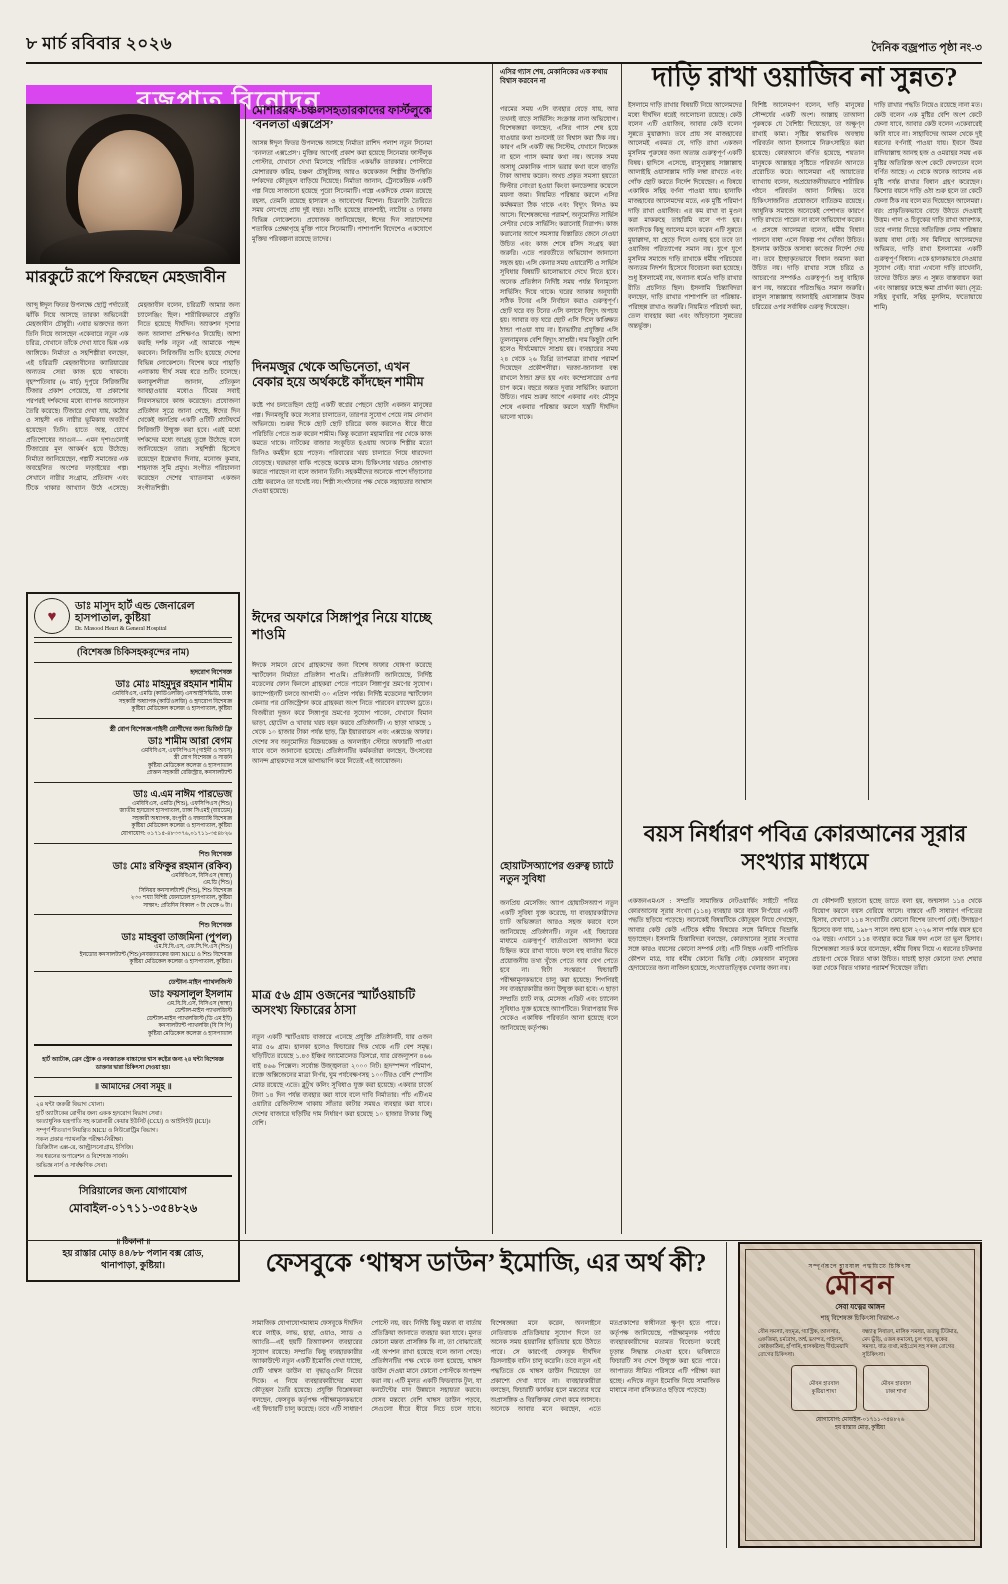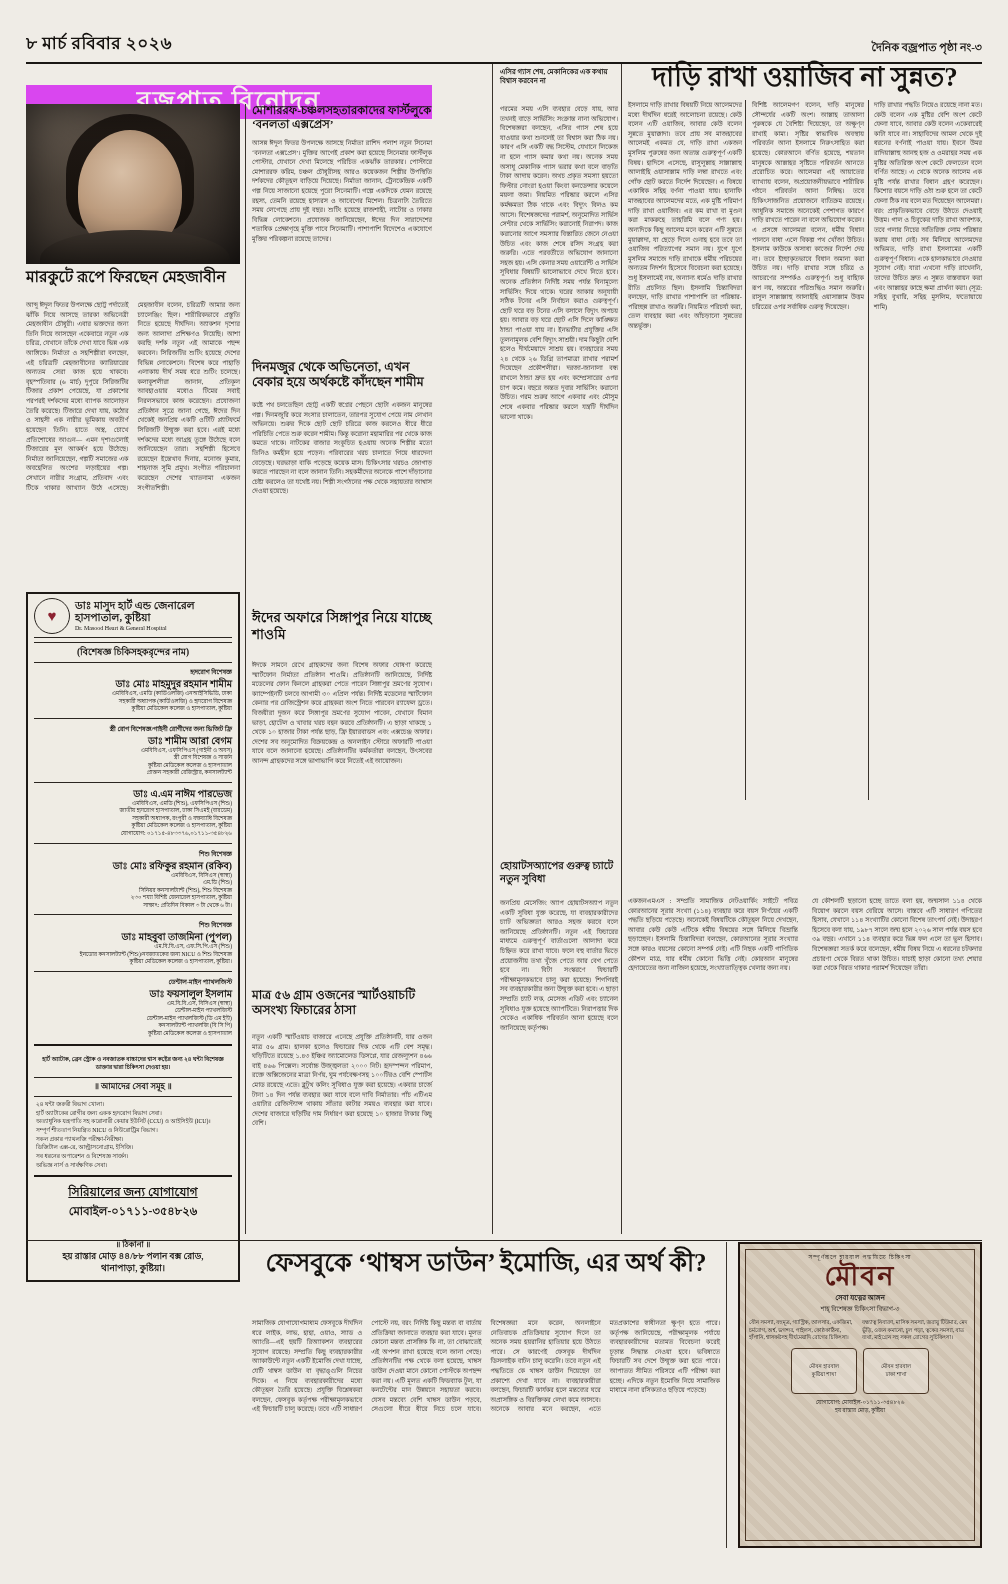--- a/index.html
+++ b/index.html
@@ -129,21 +129,21 @@
   }
   .doc{margin-top:4px;text-align:right;}
   .doc .dept{font-size:6.2px;font-weight:bold;}
   .doc .name{font-size:9.6px;font-weight:bold;line-height:1.25;}
   .doc .deg{font-size:5.6px;line-height:1.35;}
   .ad-services-h{
     margin-top:5px;text-align:center;font-size:8.4px;font-weight:bold;
     border-top:1px solid #2a2520;border-bottom:1px solid #2a2520;padding:2px 0;
   }
   .ad-services{font-size:5.8px;line-height:1.5;padding:3px 2px 0 2px;}
-  .ad-contact-h{text-align:center;font-size:12px;font-weight:bold;margin-top:4px;text-decoration:underline;}
+  .ad-contact-h{text-align:center;font-size:10px;font-weight:bold;margin-top:4px;}
   .ad-phone{text-align:center;font-size:11.5px;font-weight:bold;}
   .ad-addr-h{text-align:center;font-size:8px;font-weight:bold;margin-top:16px;}
   .ad-addr{text-align:center;font-size:9px;font-weight:bold;line-height:1.3;}
 
   
   .fb-hl{
     position:absolute;left:252px;top:1248px;width:468px;
     font-size:25px;font-weight:bold;text-align:center;line-height:1.2;
   }
   .fb-body{
@@ -151,21 +151,21 @@
     column-count:4;column-gap:9px;
   }
 
   
   .ad2{
     position:absolute;left:738px;top:1242px;width:244px;height:306px;
     border:2px solid #20150f;background:#d8cdbd;
     box-sizing:border-box;padding:5px;
     background-image:repeating-linear-gradient(45deg,rgba(120,90,60,.08) 0 6px,rgba(0,0,0,0) 6px 12px);
   }
-  .ad2-inner{border:1px solid #4a3524;height:100%;box-sizing:border-box;padding:3px;text-align:center;}
+  .ad2-inner{border:1px solid #4a3524;height:100%;box-sizing:border-box;padding:12px;text-align:center;}
   .ad2-top{font-size:5.6px;letter-spacing:1px;}
   .ad2-title{font-size:27px;font-weight:bold;color:#5a1a14;line-height:1.1;letter-spacing:2px;}
   .ad2-sub{font-size:7px;font-weight:bold;}
   .ad2-sub2{font-size:6.4px;}
   .ad2-cols{display:flex;gap:4px;margin-top:4px;text-align:left;}
   .ad2-col{flex:1;font-size:5.4px;line-height:1.45;}
   .ad2-badges{display:flex;gap:6px;justify-content:center;margin-top:6px;}
   .ad2-badge{
     width:66px;height:46px;border:1px solid #4a3524;border-radius:4px;
     font-size:5.4px;display:flex;align-items:center;justify-content:center;text-align:center;
@@ -214,20 +214,21 @@
   <div class="c3-top">এসির গ্যাস শেষ, মেকানিকের এক কথায় বিশ্বাস করবেন না</div>
   <div class="c3-body col-text">গরমের সময় এসি ব্যবহার বেড়ে যায়, আর তখনই বাড়ে সার্ভিসিং সংক্রান্ত নানা অভিযোগ। বিশেষজ্ঞরা বলছেন, এসির গ্যাস শেষ হয়ে যাওয়ার কথা শুনলেই তা বিশ্বাস করা ঠিক নয়। কারণ এসি একটি বদ্ধ সিস্টেম, যেখানে লিকেজ না হলে গ্যাস কমার কথা নয়। অনেক সময় অসাধু মেকানিক গ্যাস ভরার কথা বলে বাড়তি টাকা আদায় করেন। অথচ প্রকৃত সমস্যা হয়তো ফিল্টার নোংরা হওয়া কিংবা কনডেন্সার কয়েলে ময়লা জমা। নিয়মিত পরিষ্কার করলে এসির কর্মক্ষমতা ঠিক থাকে এবং বিদ্যুৎ বিলও কম আসে। বিশেষজ্ঞদের পরামর্শ, অনুমোদিত সার্ভিস সেন্টার থেকে সার্ভিসিং করানোই নিরাপদ। কাজ করানোর আগে সমস্যার বিস্তারিত জেনে নেওয়া উচিত এবং কাজ শেষে রসিদ সংগ্রহ করা জরুরি। এতে পরবর্তীতে অভিযোগ জানানো সহজ হয়। এসি কেনার সময় ওয়ারেন্টি ও সার্ভিস সুবিধার বিষয়টি ভালোভাবে দেখে নিতে হবে। অনেক প্রতিষ্ঠান নির্দিষ্ট সময় পর্যন্ত বিনামূল্যে সার্ভিসিং দিয়ে থাকে। ঘরের আকার অনুযায়ী সঠিক টনের এসি নির্বাচন করাও গুরুত্বপূর্ণ। ছোট ঘরে বড় টনের এসি বসালে বিদ্যুৎ অপচয় হয়। আবার বড় ঘরে ছোট এসি দিলে কাঙ্ক্ষিত ঠান্ডা পাওয়া যায় না। ইনভার্টার প্রযুক্তির এসি তুলনামূলক বেশি বিদ্যুৎ সাশ্রয়ী। দাম কিছুটা বেশি হলেও দীর্ঘমেয়াদে সাশ্রয় হয়। ব্যবহারের সময় ২৪ থেকে ২৬ ডিগ্রি তাপমাত্রা রাখার পরামর্শ দিয়েছেন প্রকৌশলীরা। দরজা-জানালা বন্ধ রাখলে ঠান্ডা দ্রুত হয় এবং কম্প্রেসারের ওপর চাপ কমে। বছরে অন্তত দুবার সার্ভিসিং করানো উচিত। গরম শুরুর আগে একবার এবং মৌসুম শেষে একবার পরিষ্কার করলে যন্ত্রটি দীর্ঘদিন ভালো থাকে।</div>
   <div class="c3-hl2">হোয়াটসঅ্যাপের গুরুত্ব চ্যাটে নতুন সুবিধা</div>
   <div class="c3-body2 col-text">জনপ্রিয় মেসেজিং অ্যাপ হোয়াটসঅ্যাপ নতুন একটি সুবিধা যুক্ত করেছে, যা ব্যবহারকারীদের চ্যাট অভিজ্ঞতা আরও সহজ করবে বলে জানিয়েছে প্রতিষ্ঠানটি। নতুন এই ফিচারের মাধ্যমে গুরুত্বপূর্ণ বার্তাগুলো আলাদা করে চিহ্নিত করে রাখা যাবে। ফলে বহু বার্তার ভিড়ে প্রয়োজনীয় তথ্য খুঁজে পেতে আর বেগ পেতে হবে না। বিটা সংস্করণে ফিচারটি পরীক্ষামূলকভাবে চালু করা হয়েছে। শিগগিরই সব ব্যবহারকারীর জন্য উন্মুক্ত করা হবে। এ ছাড়া সম্প্রতি চ্যাট লক, মেসেজ এডিট এবং চ্যানেল সুবিধাও যুক্ত হয়েছে অ্যাপটিতে। নিরাপত্তার দিক থেকেও একাধিক পরিবর্তন আনা হয়েছে বলে জানিয়েছে কর্তৃপক্ষ।</div>
 
   <div class="big-hl">দাড়ি রাখা ওয়াজিব না সুন্নত?</div>
   <div class="c4-body col-text">ইসলামে দাড়ি রাখার বিষয়টি নিয়ে আলেমদের মধ্যে দীর্ঘদিন ধরেই আলোচনা রয়েছে। কেউ বলেন এটি ওয়াজিব, আবার কেউ বলেন সুন্নতে মুয়াক্কাদা। তবে প্রায় সব মাজহাবের আলেমই একমত যে, দাড়ি রাখা একজন মুসলিম পুরুষের জন্য অত্যন্ত গুরুত্বপূর্ণ একটি বিষয়। হাদিসে এসেছে, রাসুলুল্লাহ সাল্লাল্লাহু আলাইহি ওয়াসাল্লাম দাড়ি লম্বা রাখতে এবং গোঁফ ছোট করতে নির্দেশ দিয়েছেন। এ বিষয়ে একাধিক সহিহ বর্ণনা পাওয়া যায়। হানাফি মাজহাবের আলেমদের মতে, এক মুষ্টি পরিমাণ দাড়ি রাখা ওয়াজিব। এর কম রাখা বা মুণ্ডন করা মাকরুহে তাহরিমি বলে গণ্য হয়। অন্যদিকে কিছু আলেম মনে করেন এটি সুন্নতে মুয়াক্কাদা, যা ছেড়ে দিলে গুনাহ হবে তবে তা ওয়াজিব পরিত্যাগের সমান নয়। যুগে যুগে মুসলিম সমাজে দাড়ি রাখাকে ধর্মীয় পরিচয়ের অন্যতম নিদর্শন হিসেবে বিবেচনা করা হয়েছে। শুধু ইসলামেই নয়, অন্যান্য ধর্মেও দাড়ি রাখার রীতি প্রচলিত ছিল। ইসলামি চিন্তাবিদরা বলছেন, দাড়ি রাখার পাশাপাশি তা পরিষ্কার-পরিচ্ছন্ন রাখাও জরুরি। নিয়মিত পরিচর্যা করা, তেল ব্যবহার করা এবং আঁচড়ানো সুন্নতের অন্তর্ভুক্ত।</div>
   <div class="c5-body col-text">বিশিষ্ট আলেমগণ বলেন, দাড়ি মানুষের সৌন্দর্যের একটি অংশ। আল্লাহ তাআলা পুরুষকে যে বৈশিষ্ট্য দিয়েছেন, তা অক্ষুণ্ন রাখাই কাম্য। সৃষ্টির স্বাভাবিক অবস্থায় পরিবর্তন আনা ইসলামে নিরুৎসাহিত করা হয়েছে। কোরআনে বর্ণিত হয়েছে, শয়তান মানুষকে আল্লাহর সৃষ্টিতে পরিবর্তন আনতে প্ররোচিত করে। আলেমরা এই আয়াতের ব্যাখ্যায় বলেন, অপ্রয়োজনীয়ভাবে শারীরিক গঠনে পরিবর্তন আনা নিষিদ্ধ। তবে চিকিৎসাজনিত প্রয়োজনে ব্যতিক্রম রয়েছে। আধুনিক সমাজে অনেকেই পেশাগত কারণে দাড়ি রাখতে পারেন না বলে অভিযোগ করেন। এ প্রসঙ্গে আলেমরা বলেন, ধর্মীয় বিধান পালনে বাধা এলে বিকল্প পথ খোঁজা উচিত। ইসলাম কাউকে অসাধ্য কাজের নির্দেশ দেয় না। তবে ইচ্ছাকৃতভাবে বিধান অমান্য করা উচিত নয়। দাড়ি রাখার সঙ্গে চরিত্র ও আচরণের সম্পর্কও গুরুত্বপূর্ণ। শুধু বাহ্যিক রূপ নয়, অন্তরের পরিশুদ্ধিও সমান জরুরি। রাসুল সাল্লাল্লাহু আলাইহি ওয়াসাল্লাম উত্তম চরিত্রের ওপর সর্বাধিক গুরুত্ব দিয়েছেন।</div>
   <div class="c6-body col-text">দাড়ি রাখার পদ্ধতি নিয়েও রয়েছে নানা মত। কেউ বলেন এক মুষ্টির বেশি অংশ কেটে ফেলা যাবে, আবার কেউ বলেন একেবারেই কাটা যাবে না। সাহাবিদের আমল থেকে দুই ধরনের বর্ণনাই পাওয়া যায়। ইবনে উমর রাদিয়াল্লাহু আনহু হজ ও ওমরাহর সময় এক মুষ্টির অতিরিক্ত অংশ কেটে ফেলতেন বলে বর্ণিত আছে। এ থেকে অনেক আলেম এক মুষ্টি পর্যন্ত রাখার বিধান গ্রহণ করেছেন। কিশোর বয়সে দাড়ি ওঠা শুরু হলে তা কেটে ফেলা ঠিক নয় বলে মত দিয়েছেন আলেমরা। বরং প্রাকৃতিকভাবে বেড়ে উঠতে দেওয়াই উত্তম। গাল ও চিবুকের দাড়ি রাখা আবশ্যক, তবে গলার নিচের অতিরিক্ত লোম পরিষ্কার করায় বাধা নেই। সব মিলিয়ে আলেমদের অভিমত, দাড়ি রাখা ইসলামের একটি গুরুত্বপূর্ণ বিধান। একে হালকাভাবে নেওয়ার সুযোগ নেই। যারা এখনো দাড়ি রাখেননি, তাদের উচিত দ্রুত এ সুন্নত বাস্তবায়ন করা এবং আল্লাহর কাছে ক্ষমা প্রার্থনা করা। (সূত্র: সহিহ বুখারি, সহিহ মুসলিম, ফতোয়ায়ে শামি)</div>
 
+  <div class="big-hl2">বয়স নির্ধারণ পবিত্র কোরআনের সূরার সংখ্যার মাধ্যমে</div>
   <div class="c4-body2 col-text">একজনএমএস : সম্প্রতি সামাজিক নেটওয়ার্কিং সাইটে পবিত্র কোরআনের সূরার সংখ্যা (১১৪) ব্যবহার করে বয়স নির্ণয়ের একটি পদ্ধতি ছড়িয়ে পড়েছে। অনেকেই বিষয়টিকে কৌতূহল নিয়ে দেখছেন, আবার কেউ কেউ এটিকে ধর্মীয় বিষয়ের সঙ্গে মিলিয়ে বিভ্রান্তি ছড়াচ্ছেন। ইসলামি চিন্তাবিদরা বলছেন, কোরআনের সূরার সংখ্যার সঙ্গে কারও বয়সের কোনো সম্পর্ক নেই। এটি নিছক একটি গাণিতিক কৌশল মাত্র, যার ধর্মীয় কোনো ভিত্তি নেই। কোরআন মানুষের হেদায়েতের জন্য নাজিল হয়েছে, সংখ্যাতাত্ত্বিক খেলার জন্য নয়।</div>
   <div class="c5-body2 col-text">যে কৌশলটি ছড়ানো হচ্ছে তাতে বলা হয়, জন্মসাল ১১৪ থেকে বিয়োগ করলে বয়স বেরিয়ে আসে। বাস্তবে এটি সাধারণ গণিতের হিসাব, যেখানে ১১৪ সংখ্যাটির কোনো বিশেষ তাৎপর্য নেই। উদাহরণ হিসেবে বলা যায়, ১৯৮৭ সালে জন্ম হলে ২০২৬ সাল পর্যন্ত বয়স হবে ৩৯ বছর। এখানে ১১৪ ব্যবহার করে ভিন্ন ফল এলে তা ভুল হিসাব। বিশেষজ্ঞরা সতর্ক করে বলেছেন, ধর্মীয় বিষয় নিয়ে এ ধরনের চটকদার প্রচারণা থেকে বিরত থাকা উচিত। যাচাই ছাড়া কোনো তথ্য শেয়ার করা থেকে বিরত থাকার পরামর্শ দিয়েছেন তাঁরা।</div>
 
   <div class="ad">
     <div class="ad-top">
       <div class="ad-logo">♥</div>
       <div>
         <div class="ad-title">ডাঃ মাসুদ হার্ট এন্ড জেনারেল হাসপাতাল, কুষ্টিয়া</div>
         <div class="ad-sub">Dr. Masood Heart &amp; General Hospital</div>
       </div>

